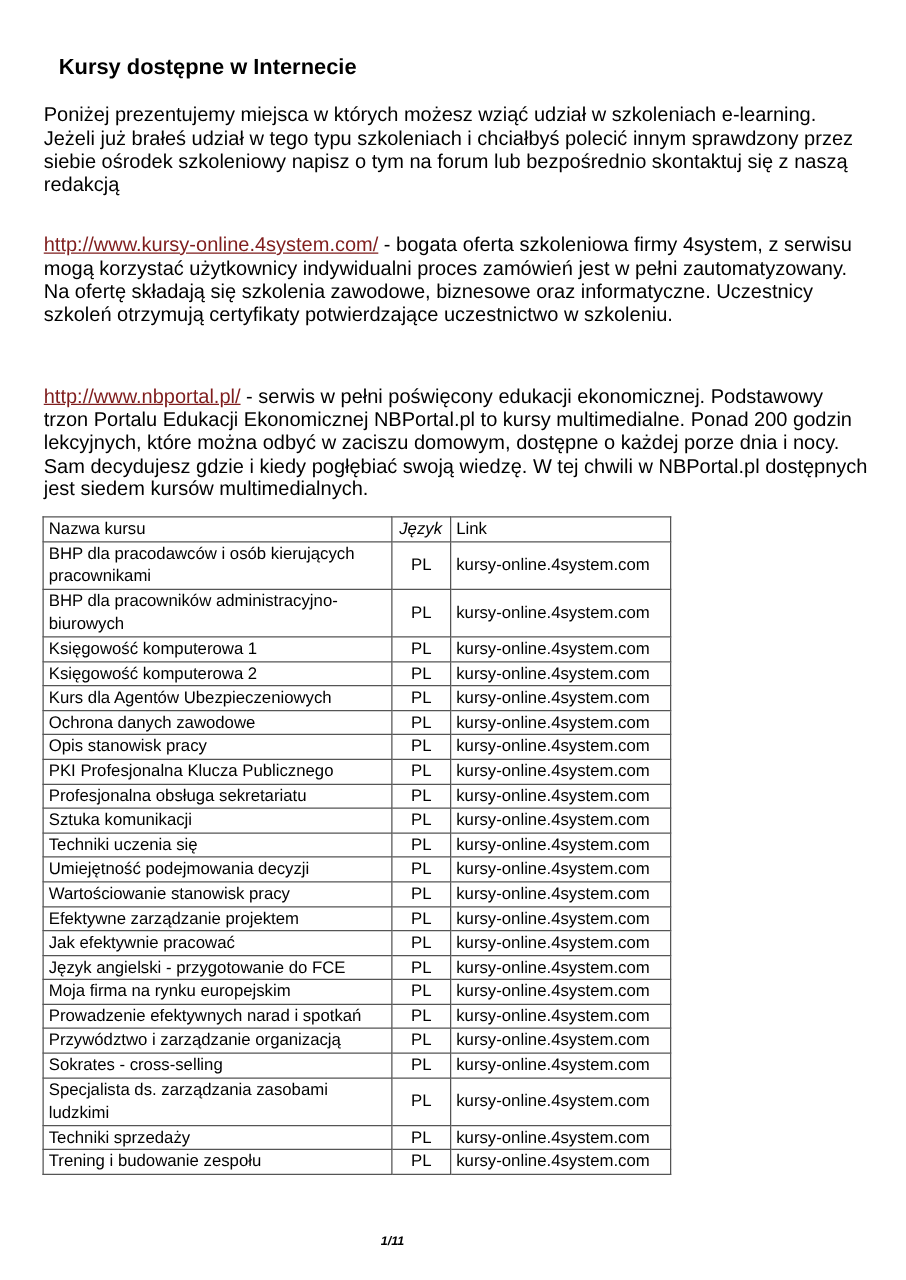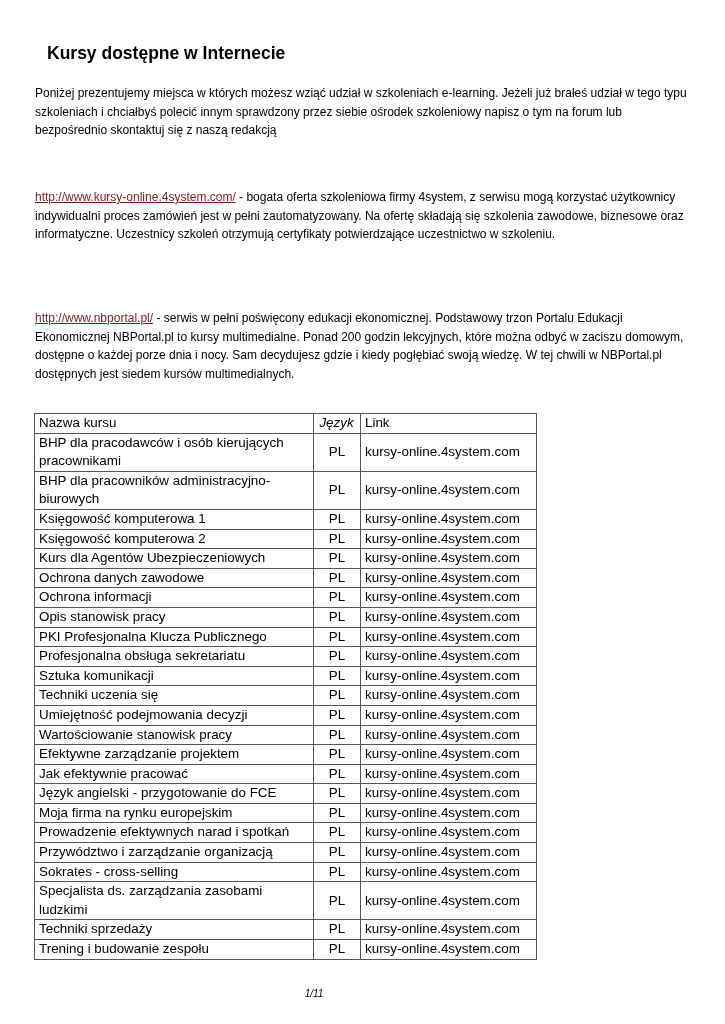--- a/index.html
+++ b/index.html
@@ -6,21 +6,21 @@
     body {
       width: 725px; height: 1024px; position: relative; overflow: hidden;
       font-family: "Liberation Sans", sans-serif; color: #000;
     }
     .title {
       position: absolute; left: 35px; top: 31px;
       font-size: 17.5px; font-weight: bold; margin: 12px;
     }
     .para {
       position: absolute; left: 35px; width: 660px;
-      font-size: 12px; line-height: 18.6px; margin: 0;
+      font-size: 16px; line-height: 18.6px; margin: 0;
     }
     .p1 { top: 84px; }
     .p2 { top: 188px; }
     .p3 { top: 309px; }
     a.link { color: #7f1d1d; text-decoration: underline; }
     table.courses {
       position: absolute; left: 34px; top: 413px;
       width: 503px; border-collapse: collapse;
       font-size: 13.4px;
     }
@@ -28,21 +28,21 @@
       border: 1px solid #555;
       padding: 0 4px;
       line-height: 18.6px;
       vertical-align: middle;
     }
     td.c-name { width: 270px; }
     td.c-lang { width: 38px; text-align: center; }
     td.c-link { }
     .footer {
       position: absolute; left: 0; width: 628px; top: 988px;
-      text-align: center; font-size: 10px; font-style: italic;
+      text-align: center; font-size: 10px; font-style: italic; font-weight: bold;
     }
   </style>
 </head>
 <body>
 
 <h1 class="title">Kursy dostępne w Internecie</h1>
 
 <p class="para p1">Poniżej prezentujemy miejsca w których możesz wziąć udział w szkoleniach e-learning. Jeżeli już brałeś udział w tego typu szkoleniach i chciałbyś polecić innym sprawdzony przez siebie ośrodek szkoleniowy napisz o tym na forum lub bezpośrednio skontaktuj się z naszą redakcją</p>
 
 <p class="para p2">
@@ -80,25 +80,20 @@
         <td class="c-lang">PL</td>
         <td class="c-link">kursy-online.4system.com</td>
       </tr>
       <tr>
         <td class="c-name">Kurs dla Agentów Ubezpieczeniowych</td>
         <td class="c-lang">PL</td>
         <td class="c-link">kursy-online.4system.com</td>
       </tr>
       <tr>
         <td class="c-name">Ochrona danych zawodowe</td>
-        <td class="c-lang">PL</td>
-        <td class="c-link">kursy-online.4system.com</td>
-      </tr>
-      <tr>
-        <td class="c-name">Ochrona informacji</td>
         <td class="c-lang">PL</td>
         <td class="c-link">kursy-online.4system.com</td>
       </tr>
       <tr>
         <td class="c-name">Opis stanowisk pracy</td>
         <td class="c-lang">PL</td>
         <td class="c-link">kursy-online.4system.com</td>
       </tr>
       <tr>
         <td class="c-name">PKI Profesjonalna Klucza Publicznego</td>

